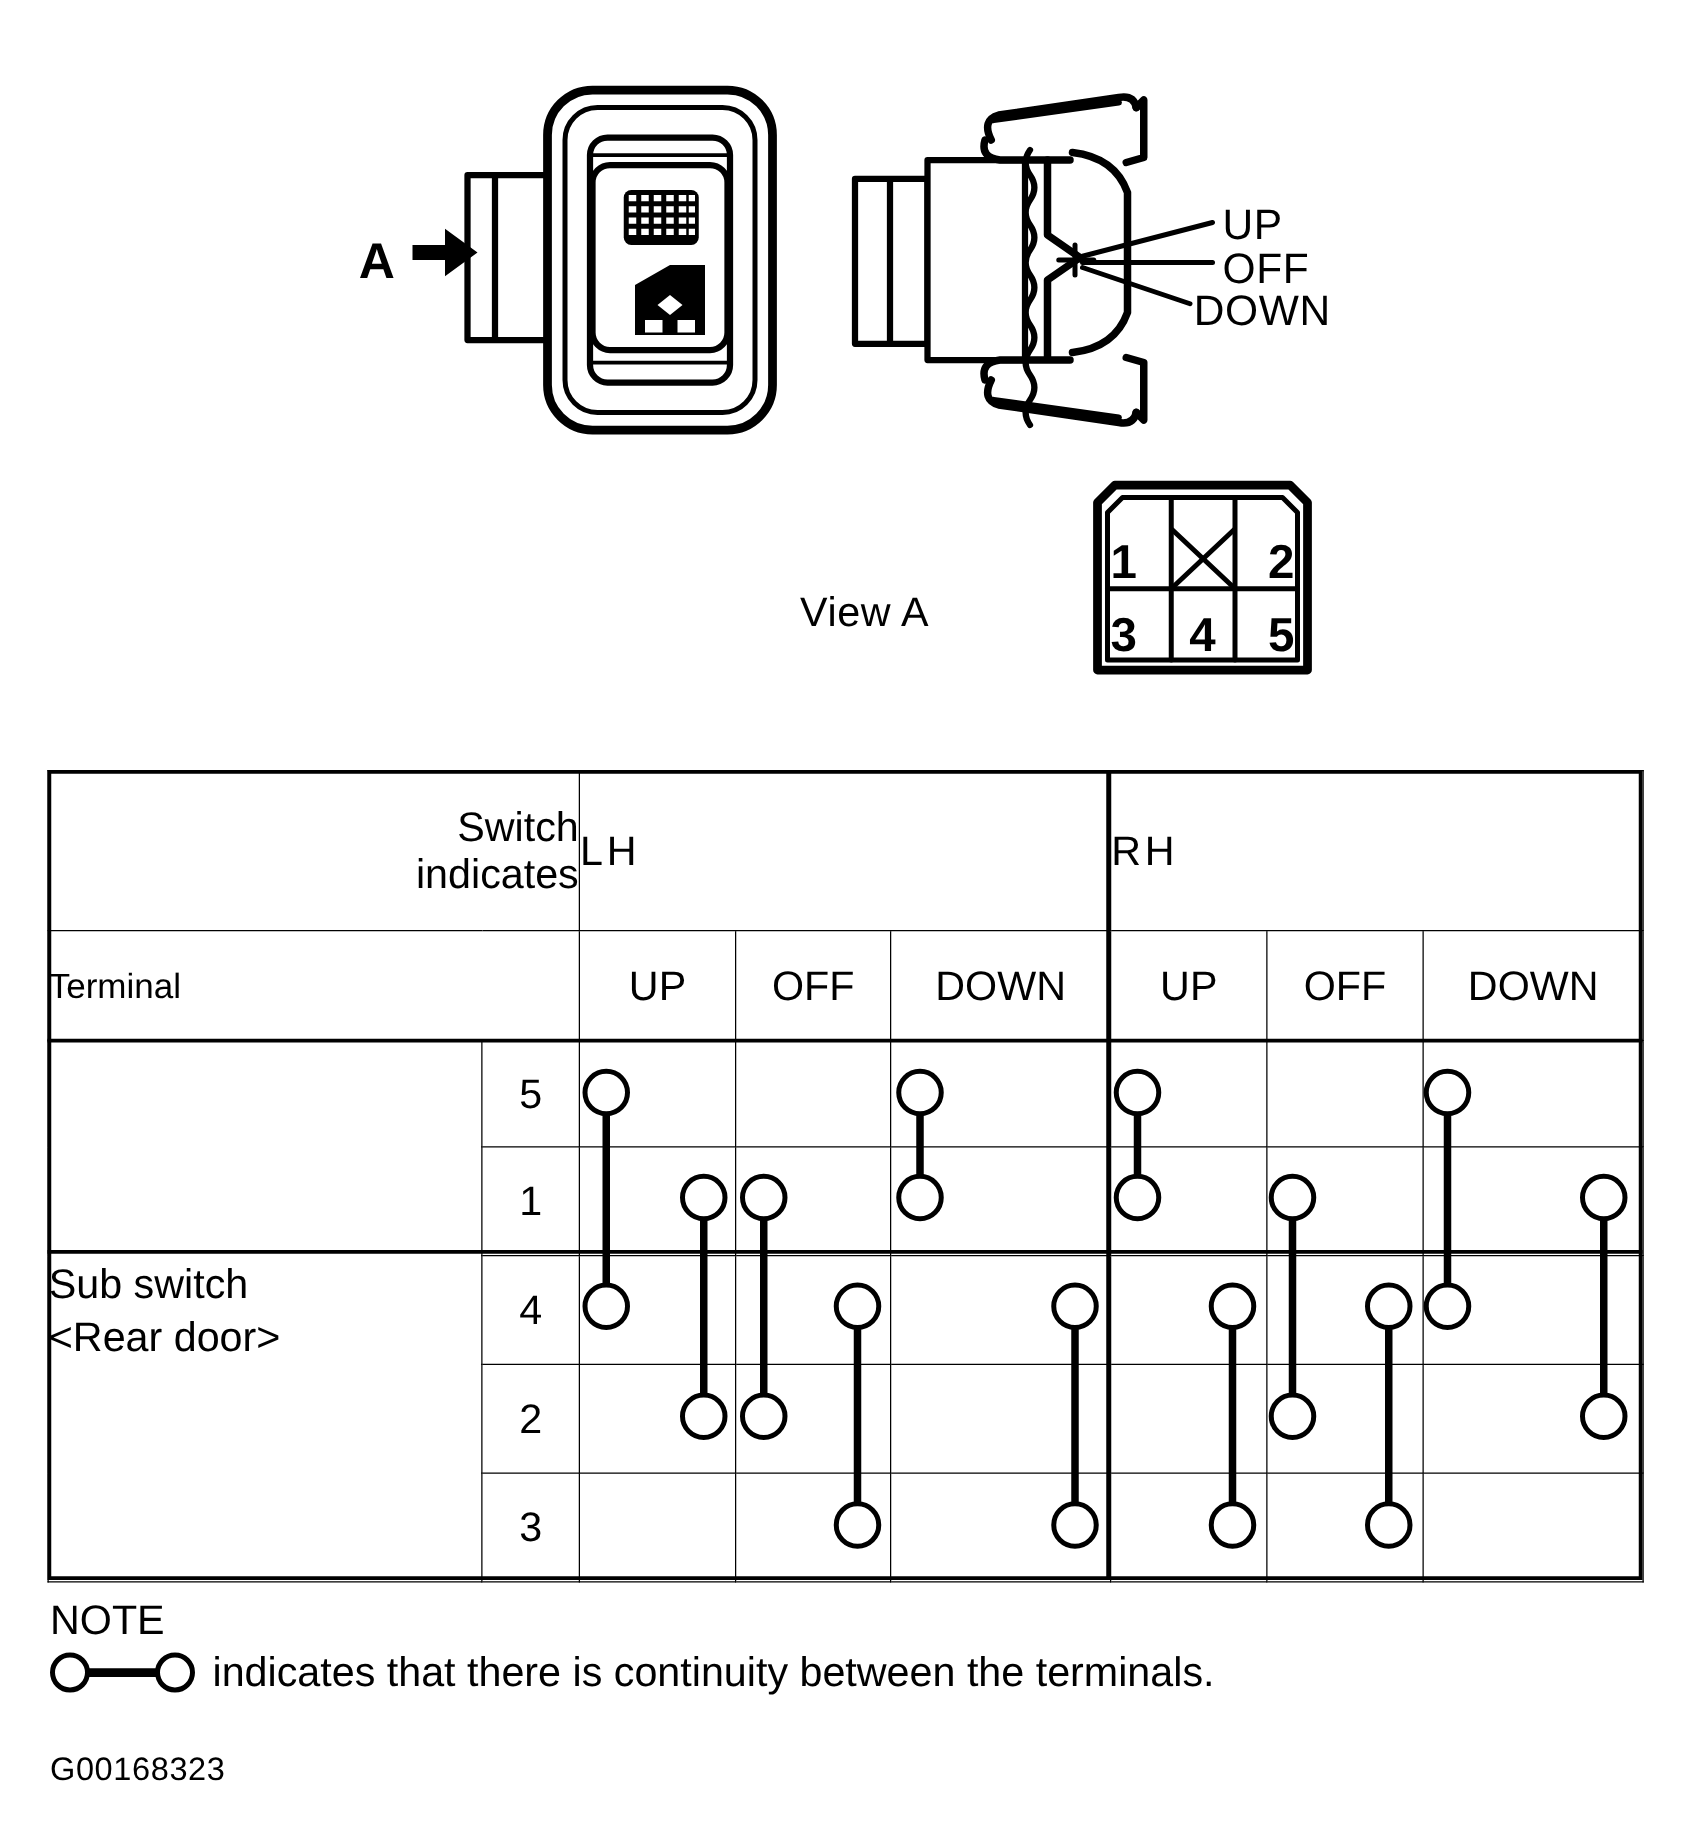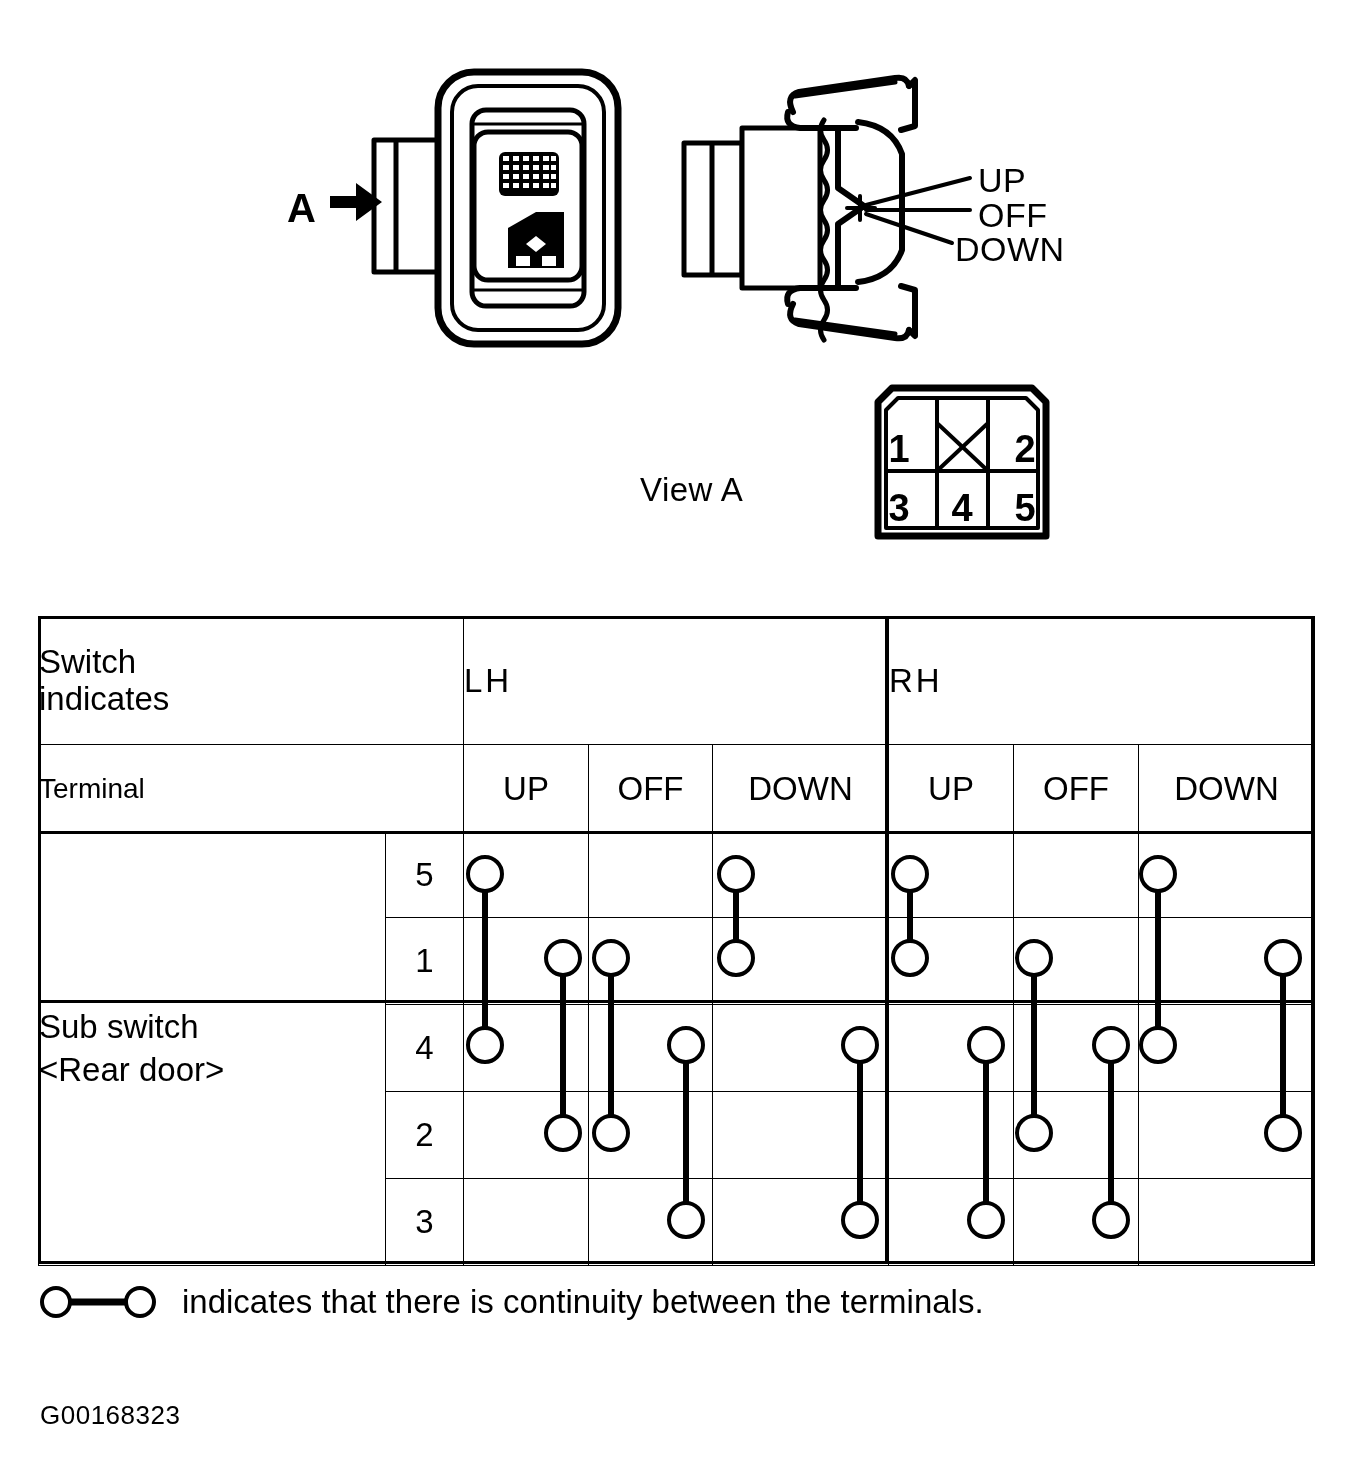--- a/index.html
+++ b/index.html
@@ -21,34 +21,34 @@
 
   
   #table-wrap{position:absolute;left:38px;top:616px;width:1276px;height:648px;}
   table.ct{border-collapse:collapse;width:1276px;height:648px;table-layout:fixed;}
   table.ct td{border:1px solid #000;padding:0;vertical-align:middle;position:relative;}
   .outer{position:absolute;left:0;top:0;width:1276px;height:648px;
          border:3px solid #000;box-sizing:border-box;pointer-events:none;}
   .thick-v{position:absolute;top:0;width:3px;height:648px;background:#000;}
   .thick-h{position:absolute;left:0;width:1276px;height:3px;background:#000;}
 
-  .hdr-sp{font-size:33px;text-align:left;padding-right:10px;line-height:1.12;}
+  .hdr-sp{font-size:33px;text-align:right;padding-right:10px;line-height:1.12;}
   .hdr-term{font-size:28px;text-align:left;padding-left:16px;}
   .hdr-side{font-size:33px;letter-spacing:3px;}
   .hdr-pos{font-size:33px;text-align:center;}
   .rowname{font-size:33px;text-align:left;padding-left:18px;line-height:1.3;}
   .tnum{font-size:33px;text-align:center;}
 
   
   #cont{position:absolute;left:0;top:0;width:1276px;height:648px;pointer-events:none;}
 
   
   #note{position:absolute;left:40px;top:1278px;width:1200px;}
   #note-title{font-size:33px;line-height:36px;}
-  #note-line{font-size:33px;line-height:40px;display:flex;align-items:center;gap:12px;margin-top:4px;text-align:center;}
+  #note-line{font-size:33px;line-height:40px;display:flex;align-items:center;gap:0px;margin-top:4px;text-align:center;}
   #note-text{margin-left:10px;}
   #fig-id{position:absolute;left:40px;top:1400px;font-size:26px;letter-spacing:0.5px;}
 </style>
 </head>
 <body>
 
 <div id="illus">
   <svg width="1352" height="600" viewBox="0 0 1352 600" xmlns="http://www.w3.org/2000/svg">
     <g fill="none" stroke="#000" stroke-linejoin="round" stroke-linecap="round">
 
@@ -330,20 +330,21 @@
       </g>
       <g>
         <line x1="1245" y1="359" x2="1245" y2="500" stroke="#000" stroke-width="6"></line>
         <circle cx="1245" cy="342" r="17" fill="#fff" stroke="#000" stroke-width="4"></circle>
         <circle cx="1245" cy="517" r="17" fill="#fff" stroke="#000" stroke-width="4"></circle>
       </g>
     </svg>
 </div>
 
 <div id="note">
+  <div id="note-title">NOTE</div>
   <div id="note-line">
     <svg width="120" height="36" viewBox="0 0 120 36">
       <circle cx="16" cy="18" r="14" fill="#fff" stroke="#000" stroke-width="4"></circle>
       <line x1="30" y1="18" x2="86" y2="18" stroke="#000" stroke-width="7"></line>
       <circle cx="100" cy="18" r="14" fill="#fff" stroke="#000" stroke-width="4"></circle>
     </svg>
     <span id="note-text">indicates that there is continuity between the terminals.</span>
   </div>
 </div>
 <div id="fig-id">G00168323</div>

